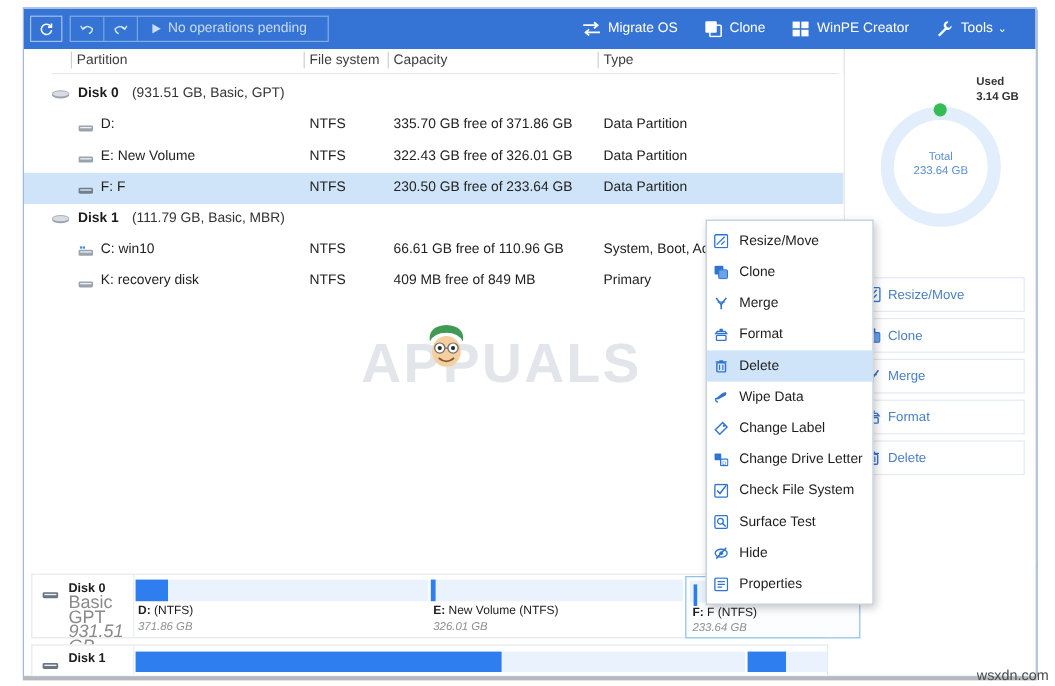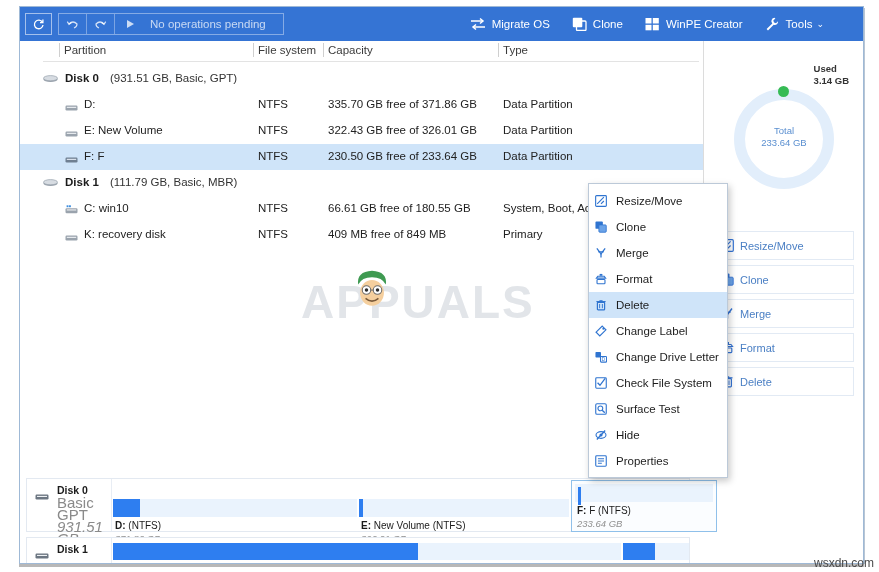--- a/index.html
+++ b/index.html
@@ -57,27 +57,27 @@
     font-size: 13px;
     padding: 0 7px;
     border-right: 1px solid rgba(255,255,255,0.35);
   }
   .tb-group .seg:last-child { border-right: none; }
   .tb-pending {
     color: rgba(255,255,255,0.72);
     font-size: 11.5px;
     white-space: nowrap;
     padding: 0 10px 0 4px;
-    display: flex; align-items: center; gap: 15px;
+    display: flex; align-items: center; gap: 5px;
   }
 
   .tb-right {
     margin-left: auto;
     display: flex; align-items: center;
-    padding-right: 28px;
+    padding-right: 13px;
     gap: 0;
   }
   .tb-item {
     display: flex; align-items: center; gap: 6px;
     color: #ffffff;
     font-size: 11.5px;
     padding: 0 11px;
     height: 34px;
     white-space: nowrap;
   }
@@ -235,21 +235,21 @@
     border-right: 1px solid #e8edf4;
     padding-left: 30px;
     padding-top: 5px;
   }
   .dinfo .dn { font-size: 10.5px; font-weight: bold; color: #1b1b1b; line-height: 13px; }
   .dinfo .dt { font-size: 15px; color: #8a8a8a; line-height: 12px; }
   .dinfo .dt.it { font-style: italic; }
   .dinfo .dico { position: absolute; left: 8px; top: 8px; }
 
   .dsegs { position: absolute; left: 86px; top: 0; right: 0; height: 100%; }
-  .dseg { position: absolute; top: 20px; height: 46px; }
+  .dseg { position: absolute; top: 4px; height: 46px; }
   .dseg .bar {
     position: absolute; left: 0; top: 0; right: 0; height: 18px;
     background: #eaf3fd;
   }
   .dseg .fill {
     position: absolute; left: 0; top: 0; height: 18px;
     background: #2e7ef0;
   }
   .dseg .lbl {
     position: absolute; left: 2px; top: 21px;
@@ -487,21 +487,21 @@
           <svg width="13" height="10" viewBox="0 0 13 10">
             <rect x="0.5" y="3.2" width="12" height="5" rx="1.2" fill="#9aa3ad"></rect>
             <rect x="1.8" y="4.4" width="9.4" height="1.1" fill="#eef1f4"></rect>
             <rect x="1.6" y="0.3" width="1.9" height="1.9" fill="#3f8fe0"></rect>
             <rect x="4" y="0.3" width="1.9" height="1.9" fill="#3f8fe0"></rect>
             <rect x="1.6" y="-0.1" width="0" height="0" fill="none"></rect>
           </svg>
         </span>
         <span class="cell" style="left:64px">C: win10</span>
         <span class="cell" style="left:238px">NTFS</span>
-        <span class="cell" style="left:308px">66.61 GB  free of  180.55 GB</span>
+        <span class="cell" style="left:308px">66.61 GB  free of  110.96 GB</span>
         <span class="cell" style="left:483px">System, Boot, Activ</span>
       </div>
 
       <div class="prow" style="top:160px">
         <span class="ico" style="left:45px;top:10px">
           <svg width="13" height="8" viewBox="0 0 13 8">
             <rect x="0.5" y="1.5" width="12" height="5" rx="1.2" fill="#9aa3ad"></rect>
             <rect x="1.8" y="2.8" width="9.4" height="1.1" fill="#eef1f4"></rect>
           </svg>
         </span>
@@ -720,20 +720,29 @@
           <svg width="12" height="12" viewBox="0 0 13 13">
             <path d="M1.5 2.8 H11.5" stroke="#2f74d0" stroke-width="1.2"></path>
             <path d="M4.8 1.3 H8.2 V2.8 H4.8 Z" fill="#2f74d0"></path>
             <rect x="2.6" y="3.6" width="7.8" height="8.2" rx="0.8" fill="none" stroke="#2f74d0" stroke-width="1.3"></rect>
             <path d="M5 5.4 V10 M8 5.4 V10" stroke="#2f74d0" stroke-width="1"></path>
           </svg>
         </span>
         <span class="mlabel">Delete</span>
       </div>
 
+      <div class="mi">
+        <span class="mico">
+          <svg width="12" height="12" viewBox="0 0 13 13">
+            <path d="M10.5 1.8 Q12.2 4 9.6 5.4 L5 8 Q2.2 9.6 1.4 7.4 Q3.4 6.6 5.4 4.6 Q7.6 2.2 10.5 1.8 Z" fill="#2f74d0"></path>
+            <path d="M1.4 7.4 Q1 10.4 3.6 11" fill="none" stroke="#2f74d0" stroke-width="1.2"></path>
+          </svg>
+        </span>
+        <span class="mlabel">Wipe Data</span>
+      </div>
 
       <div class="mi">
         <span class="mico">
           <svg width="12" height="12" viewBox="0 0 13 13">
             <path d="M7.8 1.2 L11.8 5.2 L5.2 11.8 L1.2 7.8 Z" fill="none" stroke="#2f74d0" stroke-width="1.3"></path>
             <circle cx="9" cy="4" r="1.1" fill="#2f74d0"></circle>
           </svg>
         </span>
         <span class="mlabel">Change Label</span>
       </div>

